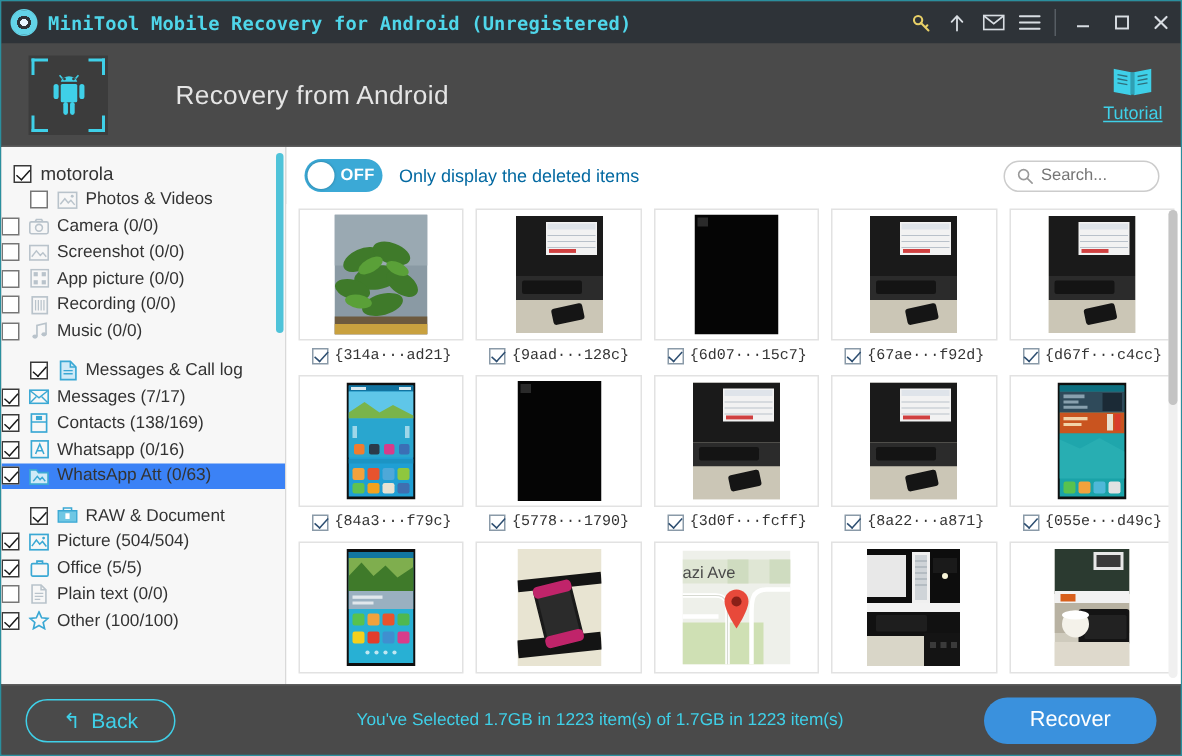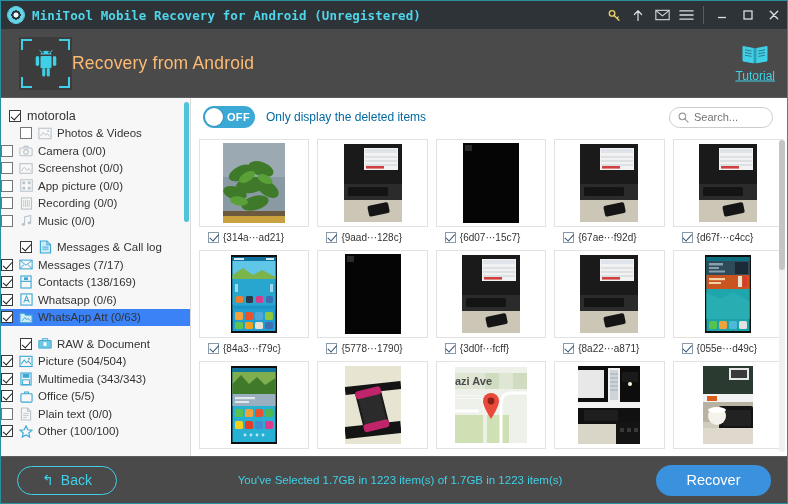--- a/index.html
+++ b/index.html
@@ -58,21 +58,21 @@
     width: 53px; height: 53px; margin-left: 18px;
     background: #3c3c3c; position: relative;
     display: flex; align-items: center; justify-content: center;
   }
   .corner { position: absolute; width: 11px; height: 11px; border: 2px solid #3fd0e8; }
   .c-tl { top: 2px; left: 2px; border-right: none; border-bottom: none; }
   .c-tr { top: 2px; right: 2px; border-left: none; border-bottom: none; }
   .c-bl { bottom: 2px; left: 2px; border-right: none; border-top: none; }
   .c-br { bottom: 2px; right: 2px; border-left: none; border-top: none; }
   .hdr-title {
-    color: #fdba74; font-size: 17.5px; letter-spacing: .2px;
+    color: #e5e5e5; font-size: 17.5px; margin-left: 45px; letter-spacing: .2px;
   }
   .tutorial {
     position: absolute; right: 12px; top: 50%; transform: translateY(-50%);
     display: flex; flex-direction: column; align-items: center; cursor: pointer;
   }
   .tut-label {
     color: #3fd0e8; font-size: 12px; text-decoration: underline; margin-top: 3px;
   }
 
   
@@ -152,26 +152,25 @@
   }
   .grid {
     display: grid; grid-template-columns: repeat(5, 1fr);
     column-gap: 8px; row-gap: 0px;
   }
   .cell { padding-top: 3px; }
   .thumb-box {
     height: 88px; border: 1px solid #e2e2e2; background: #fff;
     display: flex; align-items: center; justify-content: center;
     overflow: hidden;
-    font-weight: bold;
   }
   .cap {
     display: flex; align-items: center; height: 20px;
     font-size: 10px; color: #333; padding-left: 9px;
-    font-family: Liberation Sans, sans-serif;
+    font-family: Liberation Mono, monospace;
   }
   .cap .cb2 {
     width: 11px; height: 11px; flex: 0 0 11px; border: 1px solid #8a9aa8;
     background: #fff; margin-right: 4px; position: relative;
   }
   .cap .cb2::after {
     content: ""; position: absolute; left: 2.5px; top: -0.5px;
     width: 3.5px; height: 7.5px; border: solid #2c4d70;
     border-width: 0 1.5px 1.5px 0; transform: rotate(42deg);
   }
@@ -404,21 +403,21 @@
             <span class="tlabel">Contacts (138/169)</span>
           </div>
           <div class="tree-row lvl2">
             <div class="cb on dark"></div>
             <span class="tic">
               <svg width="13" height="13" viewBox="0 0 14 14">
                 <rect x="1" y="1" width="12" height="12" fill="none" stroke="#3aa8d4" stroke-width="1.2"></rect>
                 <path d="M4 10.4 L7 3.4 L10 10.4 M5.1 8.1H8.9" fill="none" stroke="#3aa8d4" stroke-width="1.1"></path>
               </svg>
             </span>
-            <span class="tlabel">Whatsapp (0/6)</span>
+            <span class="tlabel">Whatsapp (0/16)</span>
           </div>
           <div class="tree-row lvl2 sel">
             <div class="cb on dark"></div>
             <span class="tic">
               <svg width="14" height="13" viewBox="0 0 15 14">
                 <path d="M1 3 V12.6 H14 V4.4 H7.2 L5.6 2.4 H1 Z" fill="#cfeaf7" stroke="#3aa8d4" stroke-width="1.2"></path>
                 <path d="M3.4 10.6 L6.3 7 L8.3 9.4 L9.8 7.8 L12 10.6" fill="none" stroke="#3aa8d4" stroke-width="1"></path>
               </svg>
             </span>
             <span class="tlabel">WhatsApp Att (0/63)</span>
@@ -438,31 +437,20 @@
           <div class="tree-row lvl2">
             <div class="cb on dark"></div>
             <span class="tic">
               <svg width="14" height="13" viewBox="0 0 15 14">
                 <rect x="1" y="1.4" width="13" height="11" fill="none" stroke="#3aa8d4" stroke-width="1.2"></rect>
                 <path d="M2.4 9.8 L5.6 5.4 L8 8.4 L10 6.4 L12.8 10" fill="none" stroke="#3aa8d4" stroke-width="1.1"></path>
                 <circle cx="10.8" cy="4" r="1" fill="#3aa8d4"></circle>
               </svg>
             </span>
             <span class="tlabel">Picture (504/504)</span>
-          </div>
-          <div class="tree-row lvl2">
-            <div class="cb on dark"></div>
-            <span class="tic">
-              <svg width="12" height="14" viewBox="0 0 13 15">
-                <rect x="1" y="1" width="11" height="13" fill="none" stroke="#3aa8d4" stroke-width="1.2"></rect>
-                <rect x="2.8" y="1.8" width="7.4" height="4.4" fill="#3aa8d4"></rect>
-                <rect x="2.8" y="8.4" width="7.4" height="5" fill="none" stroke="#3aa8d4" stroke-width="1"></rect>
-              </svg>
-            </span>
-            <span class="tlabel">Multimedia (343/343)</span>
           </div>
           <div class="tree-row lvl2">
             <div class="cb on dark"></div>
             <span class="tic">
               <svg width="13" height="13" viewBox="0 0 14 14">
                 <rect x="1" y="4" width="12" height="9" rx="1" fill="none" stroke="#3aa8d4" stroke-width="1.2"></rect>
                 <path d="M5 4 V2.2 H9 V4" fill="none" stroke="#3aa8d4" stroke-width="1.2"></path>
               </svg>
             </span>
             <span class="tlabel">Office (5/5)</span>

